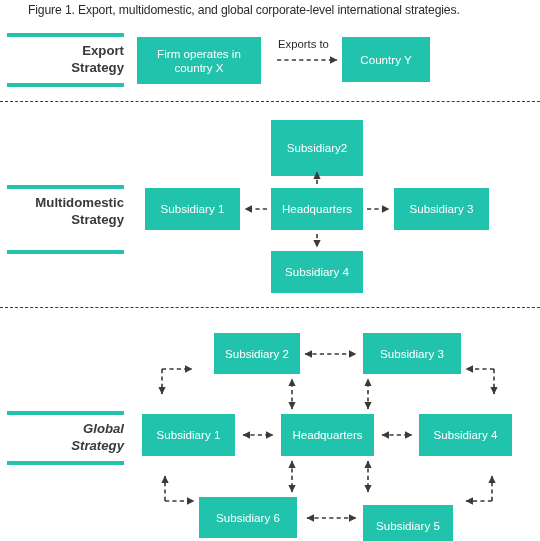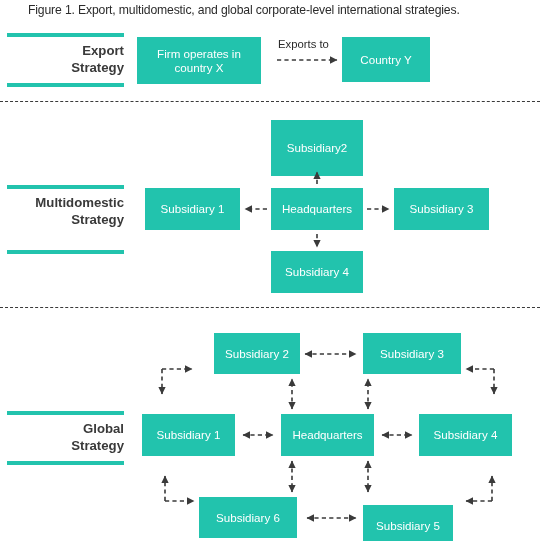--- a/index.html
+++ b/index.html
@@ -117,21 +117,21 @@
   <div class="box" id="box-md-left" style="left:145px; top:188px; width:95px; height:42px;">Subsidiary 1</div>
 
   <div class="box" id="box-md-hq" style="left:271px; top:188px; width:92px; height:42px;">Headquarters</div>
 
   <div class="box" id="box-md-right" style="left:394px; top:188px; width:95px; height:42px;">Subsidiary 3</div>
 
   <div class="box" id="box-md-bottom" style="left:271px; top:251px; width:92px; height:42px;">Subsidiary 4</div>
 
   <div class="divider" id="divider-2"></div>
 
-  <div class="strategy-label" id="global-label" style="top:411px; height:54px;">
+  <div class="strategy-label" id="global-label" style="top:411px; height:54px;font-style:italic;">
     <span>Global</span>
     <span>Strategy</span>
   </div>
 
   <div class="box" id="box-g-s2" style="left:214px; top:333px; width:86px; height:41px;">Subsidiary 2</div>
 
   <div class="box" id="box-g-s3" style="left:363px; top:333px; width:98px; height:41px;">Subsidiary 3</div>
 
   <div class="box" id="box-g-s1" style="left:142px; top:414px; width:93px; height:42px;">Subsidiary 1</div>
 

